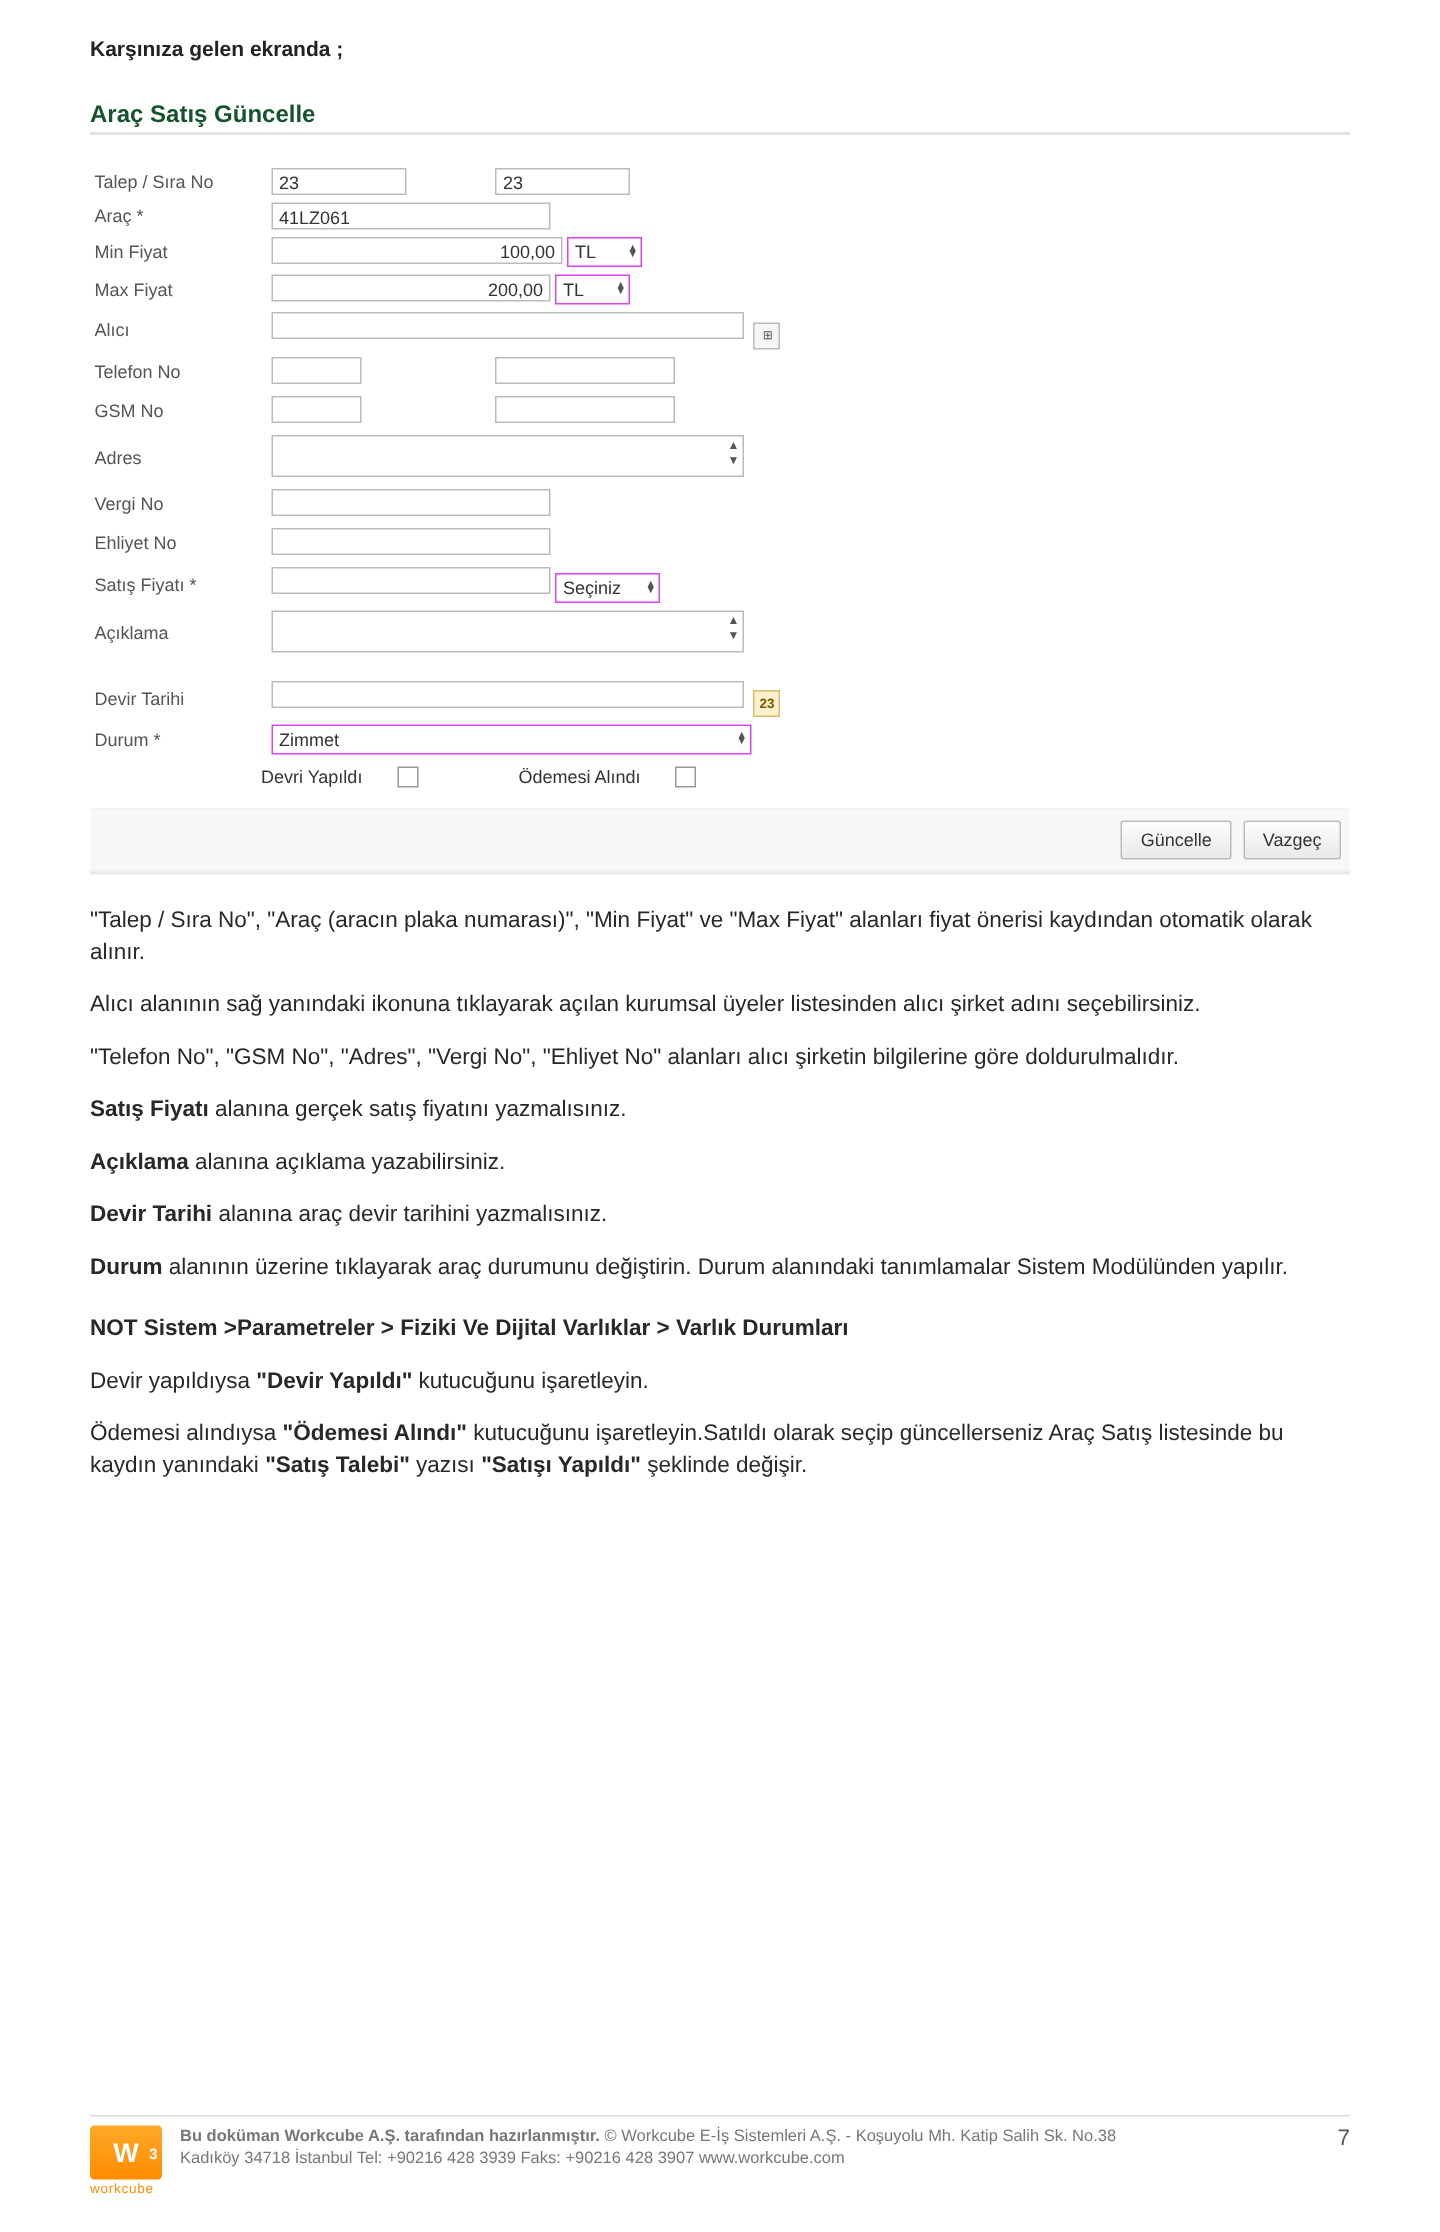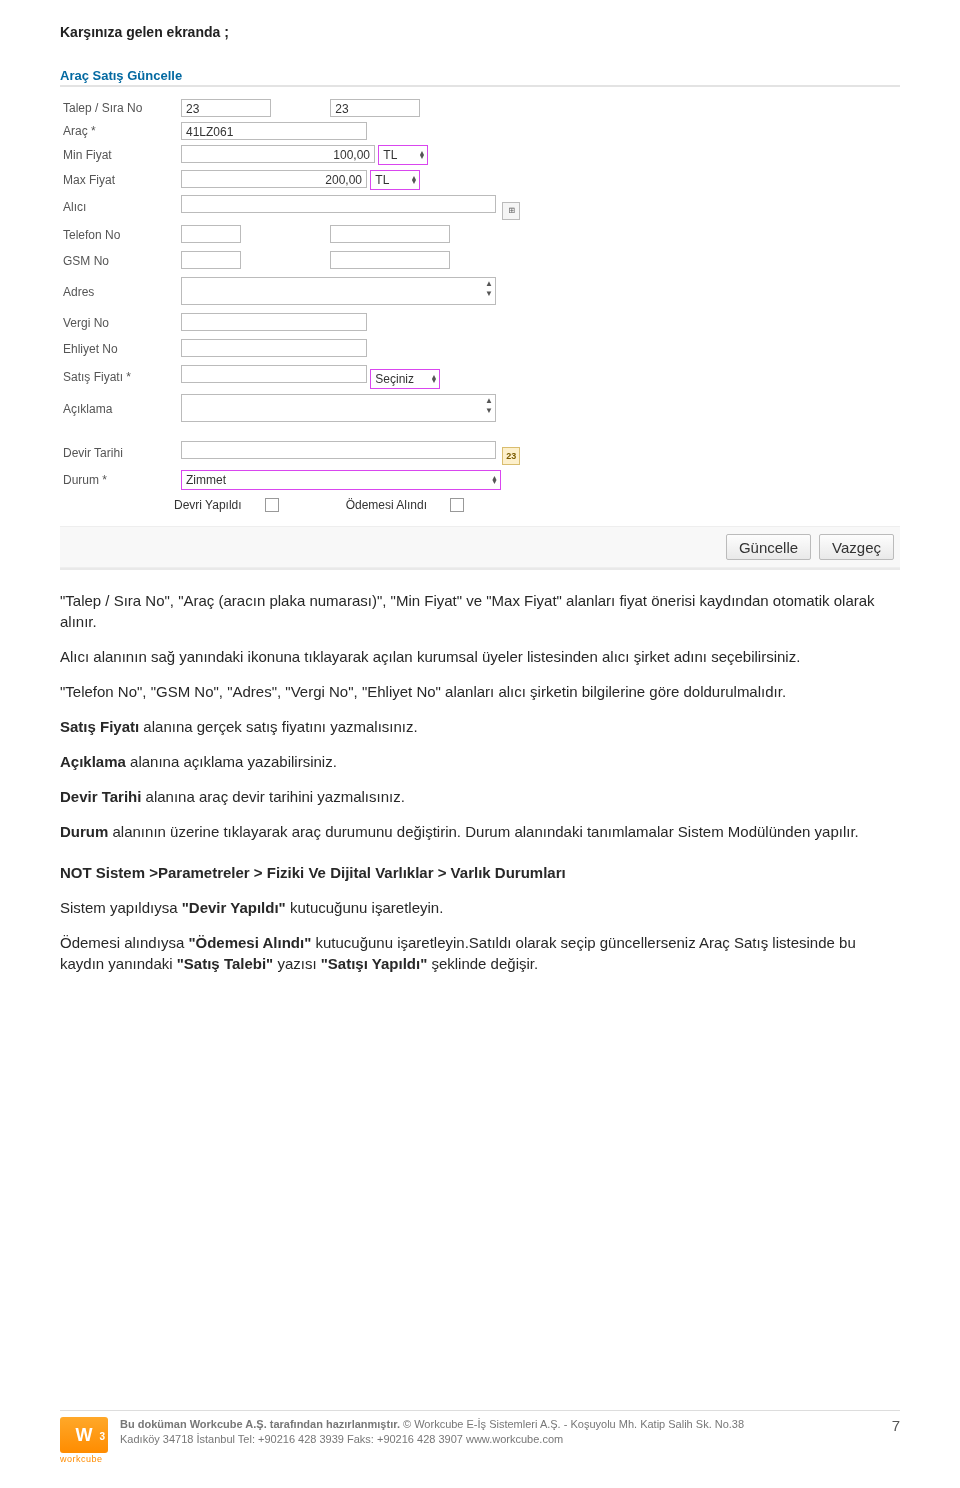--- a/index.html
+++ b/index.html
@@ -27,25 +27,25 @@
   .screenshot {
     font-family: Verdana, Arial, sans-serif;
     font-size: 12px;
     color: #444;
     background: #fff;
     border-bottom: 2px solid #e9e9e9;
     margin-bottom: 10px;
   }
   .form-title {
     font-weight: bold;
-    color: #0369a1;
-    font-size: 13px;
+    color: #14532d;
+    font-size: 16px;
     padding: 4px 0 2px 0;
     border-bottom: 2px solid #e3e3e3;
-    margin-bottom: 8px;
+    margin-bottom: 18px;
   }
   .form-table {
     border-collapse: separate;
     border-spacing: 0 3px;
   }
   .form-table td {
     padding: 1px 3px;
     vertical-align: middle;
     white-space: nowrap;
   }
@@ -161,21 +161,21 @@
     align-items: center;
     gap: 8px;
     padding-right: 6px;
     margin-top: 14px;
   }
   .btn {
     border: 1px solid #bbb;
     background: linear-gradient(#fdfdfd, #e9e9e9);
     height: 24px;
     padding: 0 12px;
-    font-size: 15px;
+    font-size: 12px;
     color: #333;
     display: inline-flex;
     align-items: center;
     border-radius: 2px;
   }
   
   .body-text {
     font-size: 15px;
     line-height: 1.4;
     margin-top: 20px;
@@ -374,21 +374,21 @@
 
   <div class="body-text">
     <p>"Talep / Sıra No", "Araç (aracın plaka numarası)", "Min Fiyat" ve "Max Fiyat" alanları fiyat önerisi kaydından otomatik olarak alınır.</p>
     <p>Alıcı alanının sağ yanındaki ikonuna tıklayarak açılan kurumsal üyeler listesinden alıcı şirket adını seçebilirsiniz.</p>
     <p>"Telefon No", "GSM No", "Adres", "Vergi No", "Ehliyet No" alanları alıcı şirketin bilgilerine göre doldurulmalıdır.</p>
     <p><span class="b">Satış Fiyatı</span><span> alanına gerçek satış fiyatını yazmalısınız.</span></p>
     <p><span class="b">Açıklama</span><span> alanına açıklama yazabilirsiniz.</span></p>
     <p><span class="b">Devir Tarihi</span><span> alanına araç devir tarihini yazmalısınız.</span></p>
     <p><span class="b">Durum</span><span> alanının üzerine tıklayarak araç durumunu değiştirin. Durum alanındaki tanımlamalar Sistem Modülünden yapılır.</span></p>
     <p class="b" style="margin-top:20px;">NOT Sistem &gt;Parametreler &gt; Fiziki Ve Dijital Varlıklar &gt; Varlık Durumları</p>
-    <p><span>Sistem yapıldıysa </span><span class="b">"Devir Yapıldı"</span><span> kutucuğunu işaretleyin.</span></p>
+    <p><span>Devir yapıldıysa </span><span class="b">"Devir Yapıldı"</span><span> kutucuğunu işaretleyin.</span></p>
     <p><span>Ödemesi alındıysa </span><span class="b">"Ödemesi Alındı"</span><span> kutucuğunu işaretleyin.Satıldı olarak seçip güncellerseniz Araç Satış listesinde bu kaydın yanındaki </span><span class="b">"Satış Talebi"</span><span> yazısı </span><span class="b">"Satışı Yapıldı"</span><span> şeklinde değişir.</span></p>
   </div>
 
   <div class="footer">
     <div class="logo-box">
       <span class="logo-w3"><span>W</span><sup>3</sup></span>
       <span class="logo-caption">workcube</span>
     </div>
     <div class="footer-text">
       <span class="b">Bu doküman Workcube A.Ş. tarafından hazırlanmıştır. </span><span>© Workcube E-İş Sistemleri A.Ş. - Koşuyolu Mh. Katip Salih Sk. No.38</span><br>

